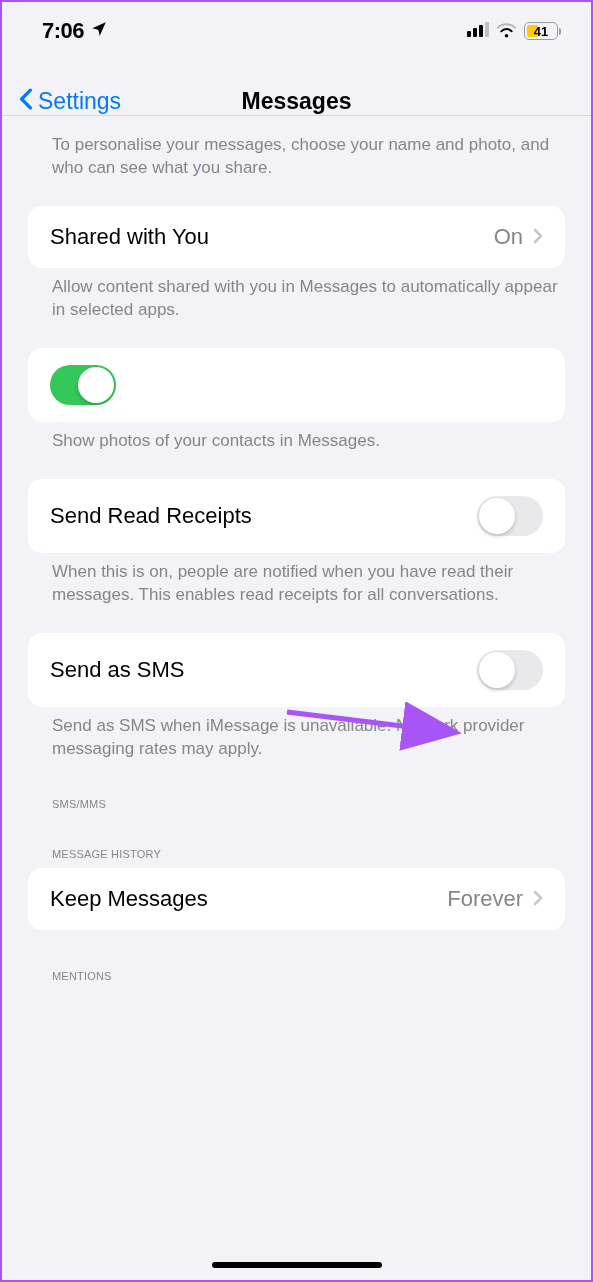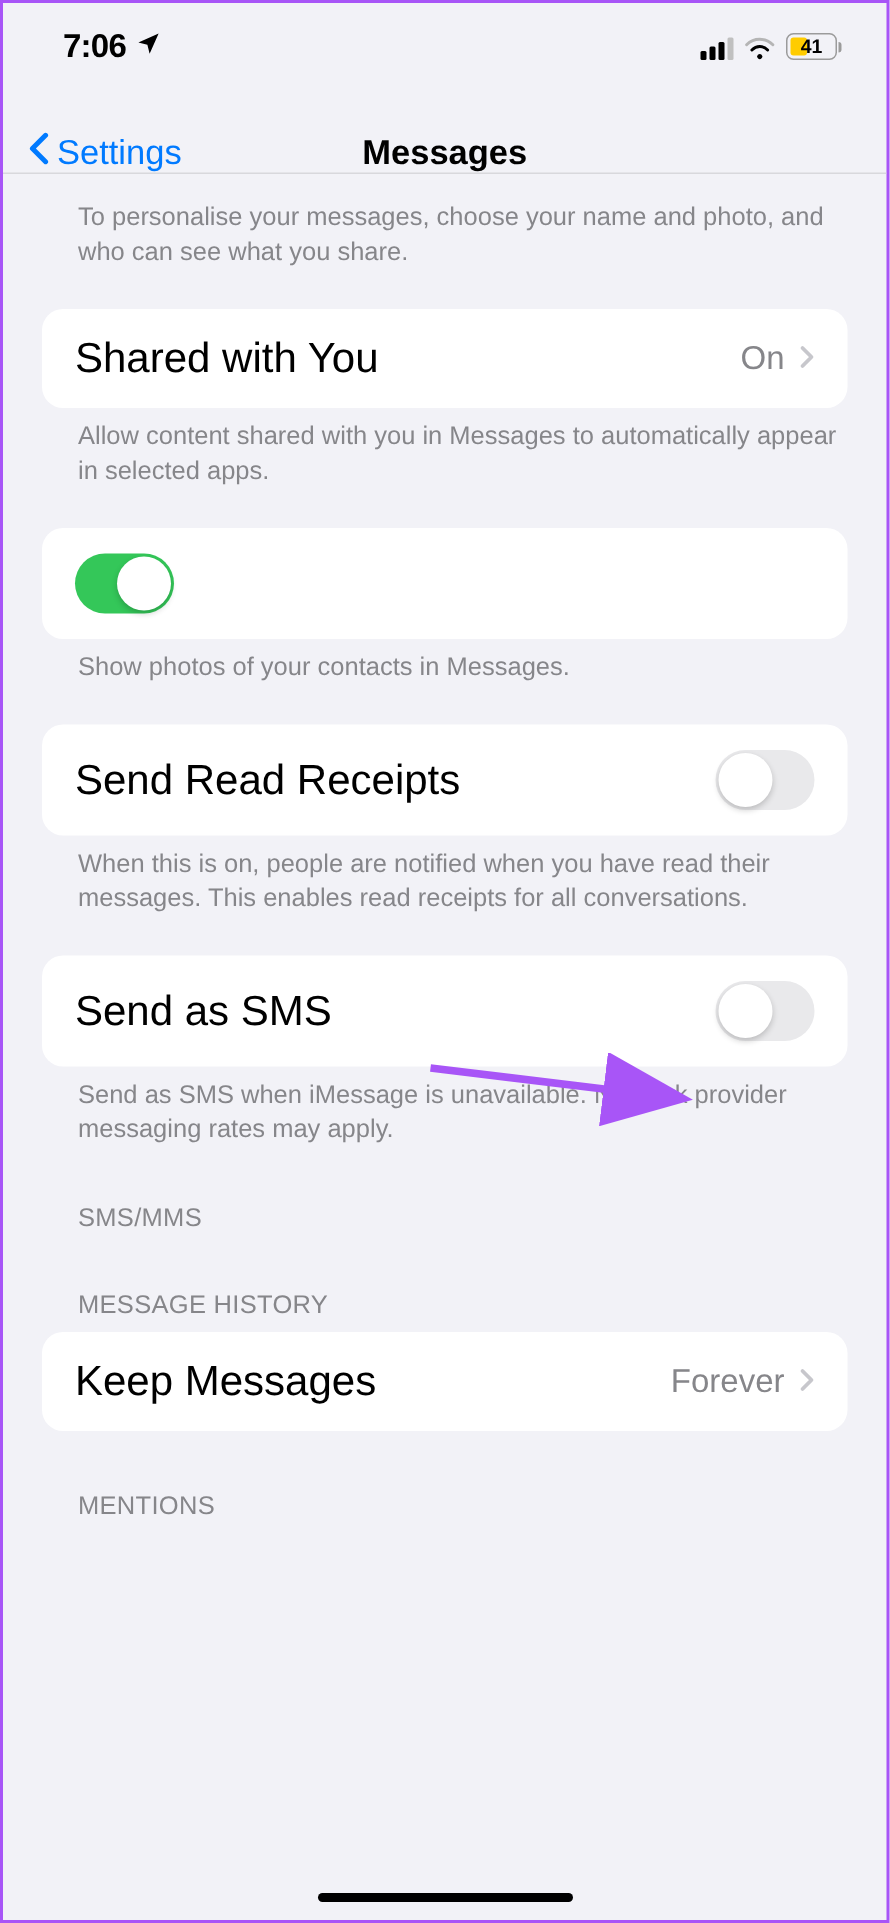--- a/index.html
+++ b/index.html
@@ -27,21 +27,21 @@
     .status-left {
       display: flex;
       align-items: center;
       gap: 6px;
       font-size: 22px;
       font-weight: 700;
       letter-spacing: -0.5px;
     }
     .status-right {
       display: flex;
-      align-items: flex-end;
+      align-items: flex-start;
       gap: 7px;
     }
     .signal-bars {
       display: flex;
       align-items: flex-end;
       gap: 2px;
     }
     .signal-bars span {
       width: 4px;
       background: #000;
@@ -124,21 +124,21 @@
       font-size: 17px;
       line-height: 1.35;
       padding: 8px 28px 8px 50px;
     }
     .footer-text.top {
       padding-top: 18px;
       padding-bottom: 26px;
     }
     .section-header {
       color: #86868a;
-      font-size: 17px;
+      font-size: 11px;
       text-transform: uppercase;
       padding: 30px 28px 8px 50px;
       letter-spacing: 0.2px;
     }
     .cell-group {
       background: #fff;
       border-radius: 14px;
       margin: 0 26px;
       overflow: hidden;
     }
@@ -155,21 +155,21 @@
     .cell + .cell::before {
       content: "";
       position: absolute;
       top: 0;
       left: 22px;
       right: 0;
       height: 1px;
       background: #e5e5ea;
     }
     .cell-label {
-      font-size: 28px;
+      font-size: 22px;
       font-weight: 400;
       color: #000;
     }
     .cell-right {
       display: flex;
       align-items: flex-end;
       gap: 10px;
     }
     .cell-value {
       color: #86868a;

